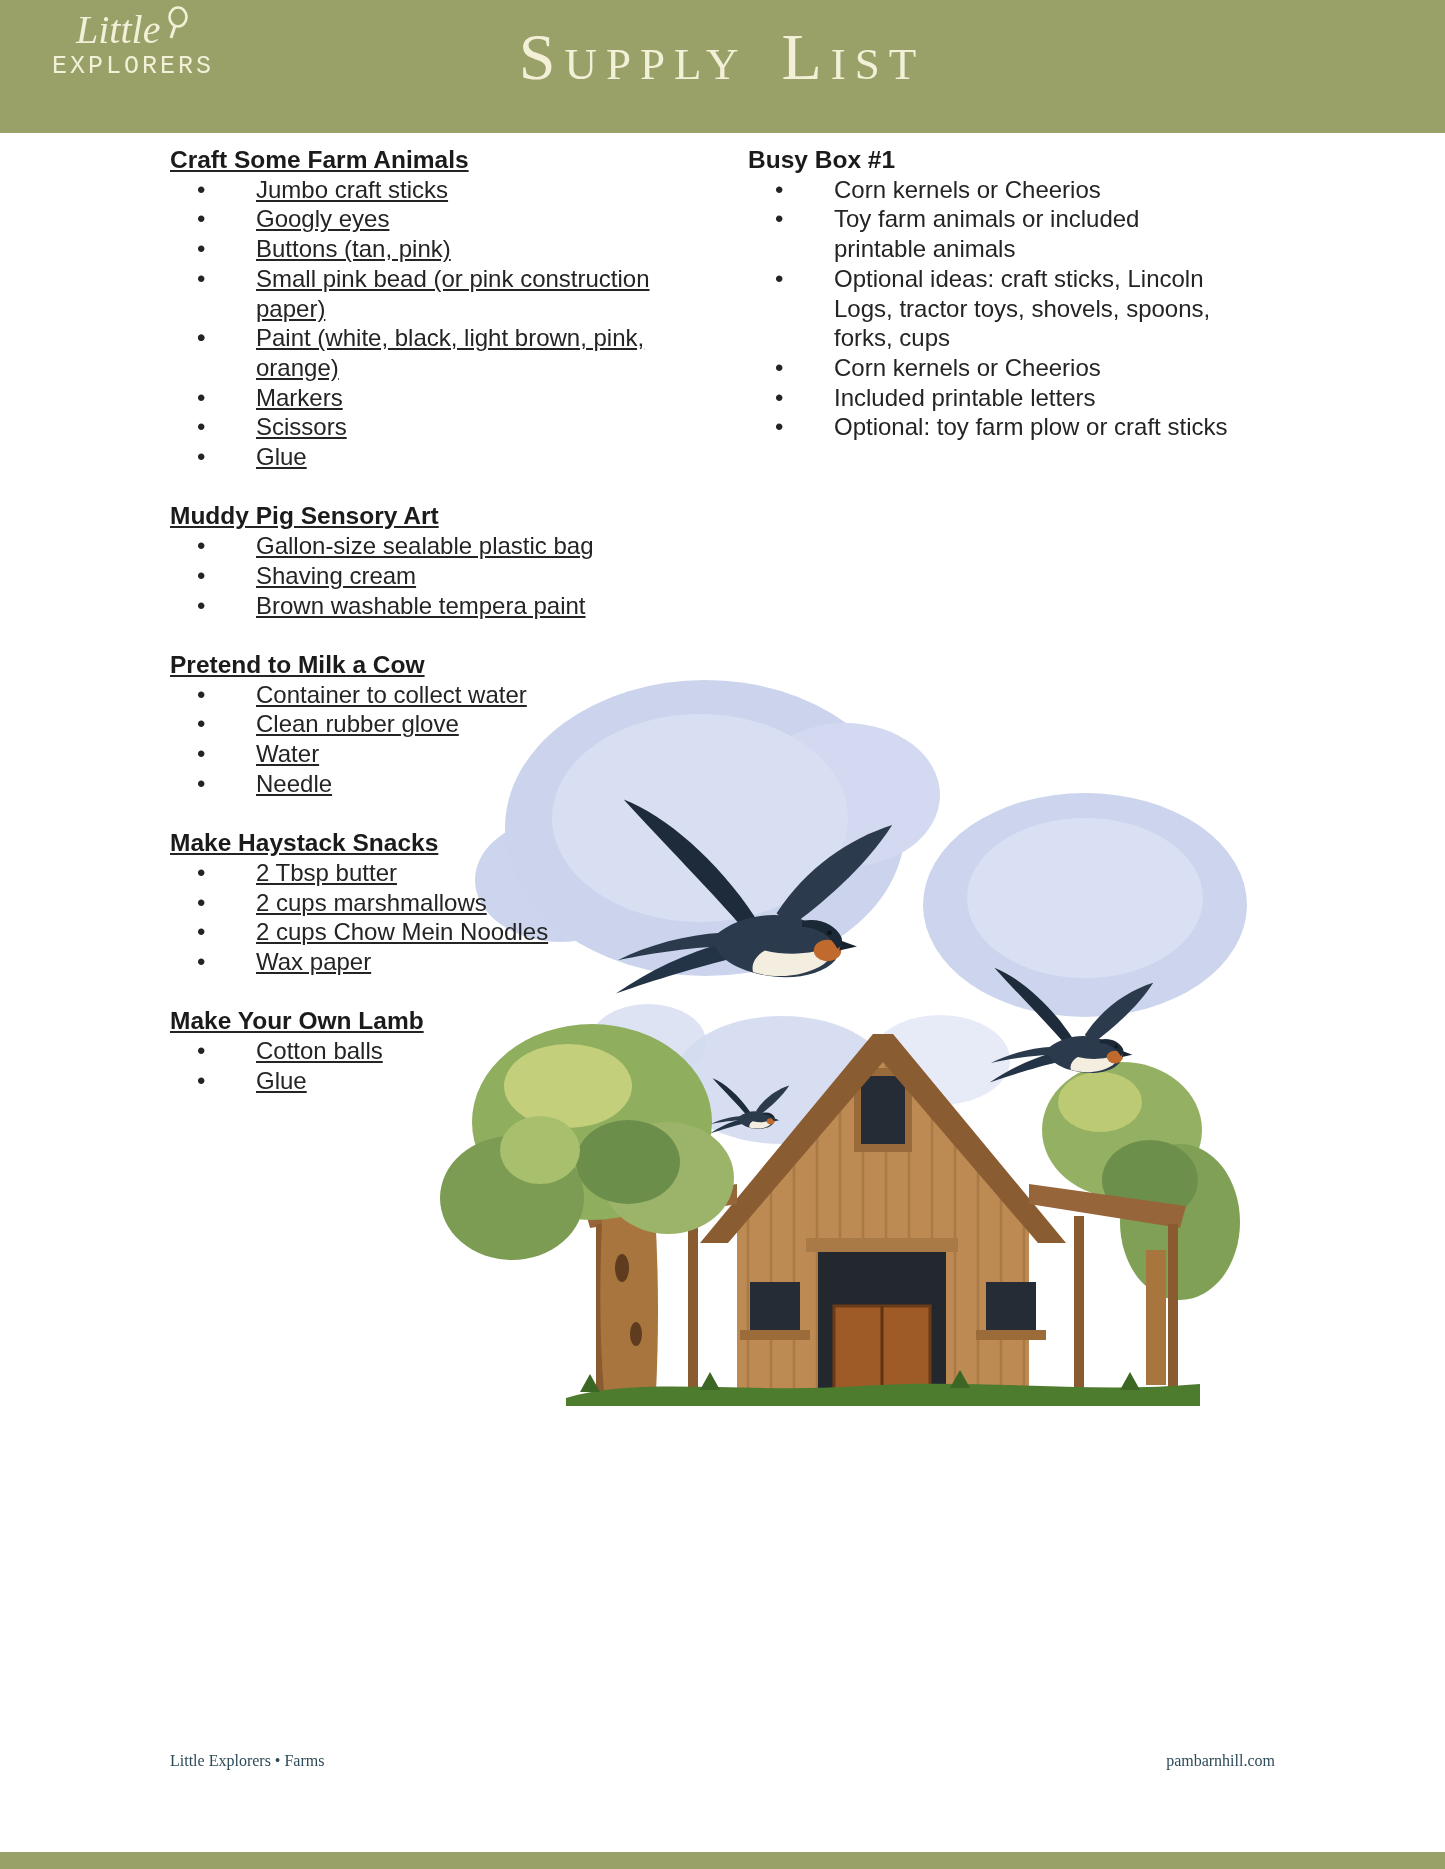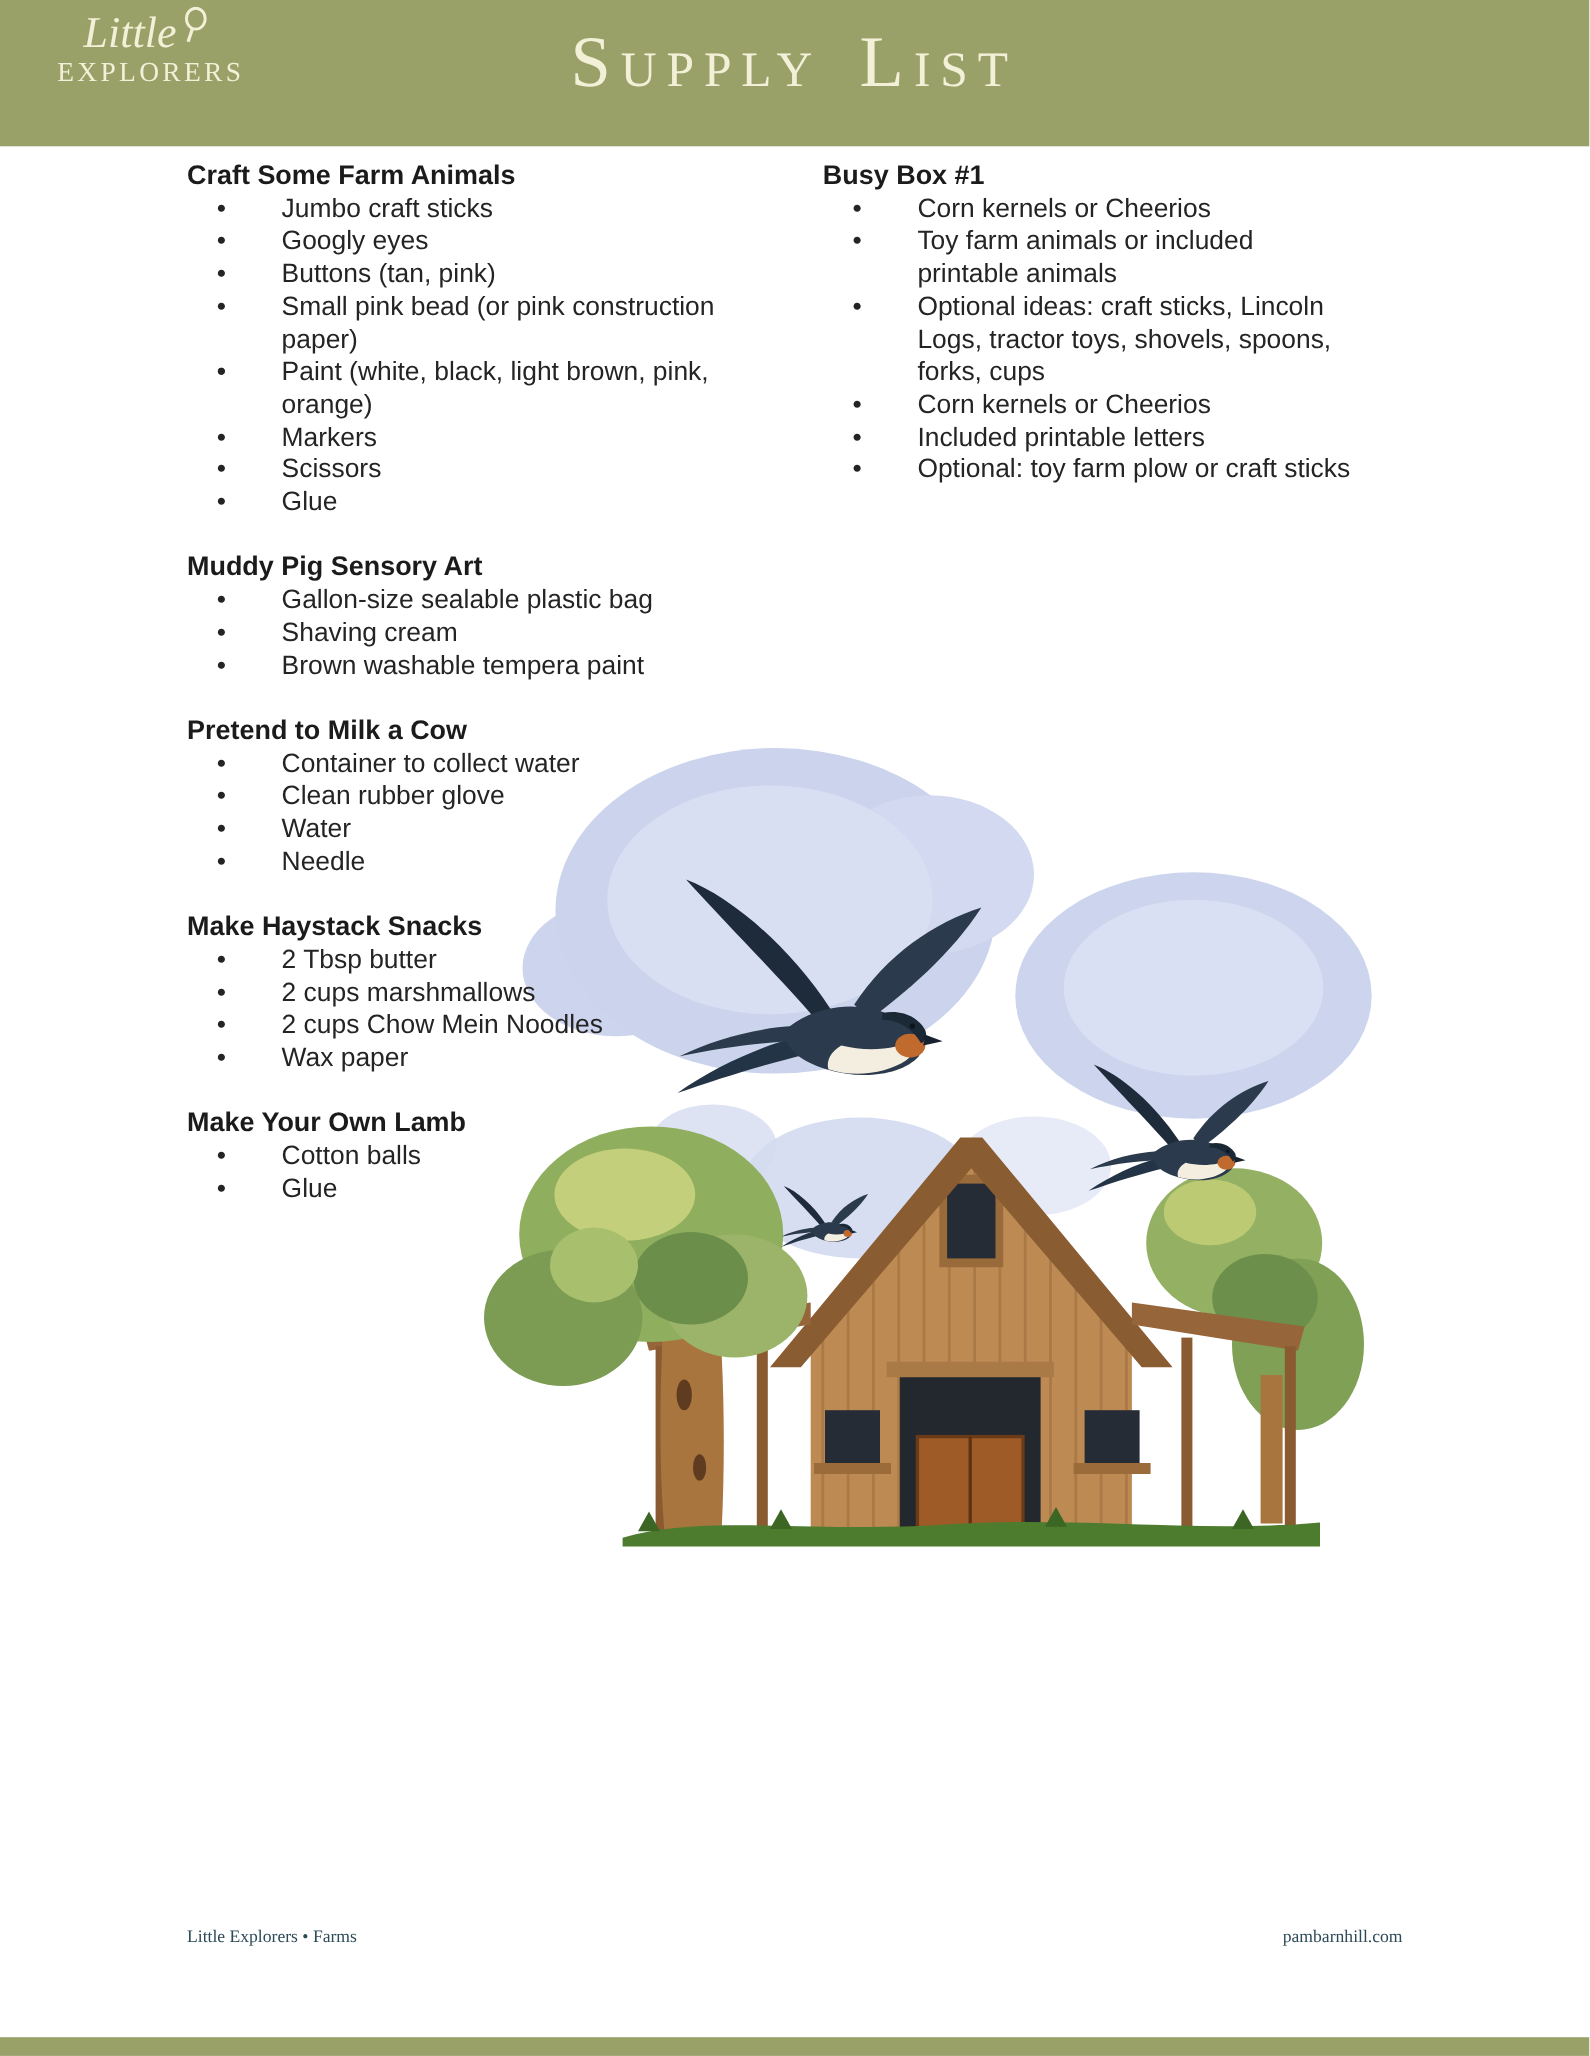--- a/index.html
+++ b/index.html
@@ -24,21 +24,21 @@
   }
   .logo-line1 {
     font-family:"Liberation Serif", serif;
     font-style:italic;
     font-size:40px;
     margin-left:24px;
     display:flex; align-items:flex-start; gap:2px;
   }
   .logo-line1 .mag { margin-top:-4px; }
   .logo-line2 {
-    font-family:Liberation Serif, serif;
+    font-family:Liberation Mono, monospace;
     font-size:25px;
     letter-spacing:3px;
     text-transform:uppercase;
     margin-top:4px;
   }
 
   .title {
     position:absolute; top:24px; left:722px;
     transform:translateX(-50%);
     display:flex; gap:34px;
@@ -50,21 +50,21 @@
     font-family:"Liberation Serif", serif;
     color:var(--header-text,#f3f0d8);
     letter-spacing:9px;
     line-height:1;
   }
   .tinit { font-size:66px; }
   .trest { font-size:45px; }
 
   
   .col { position:absolute; top:145px; color:var(--body-text,#242424); }
-  .col-left  { left:170px; width:506px; }
+  .col-left  { left:170px; width:506px;text-decoration:underline; }
   .col-right { left:748px; width:486px; }
 
   .sec-heading {
     font-weight:bold;
     font-size:24.5px;
     line-height:29.7px;
     margin-top:29.7px;
     color:#1b1b1b;
   }
   .col .sec-heading:first-child { margin-top:0; }

